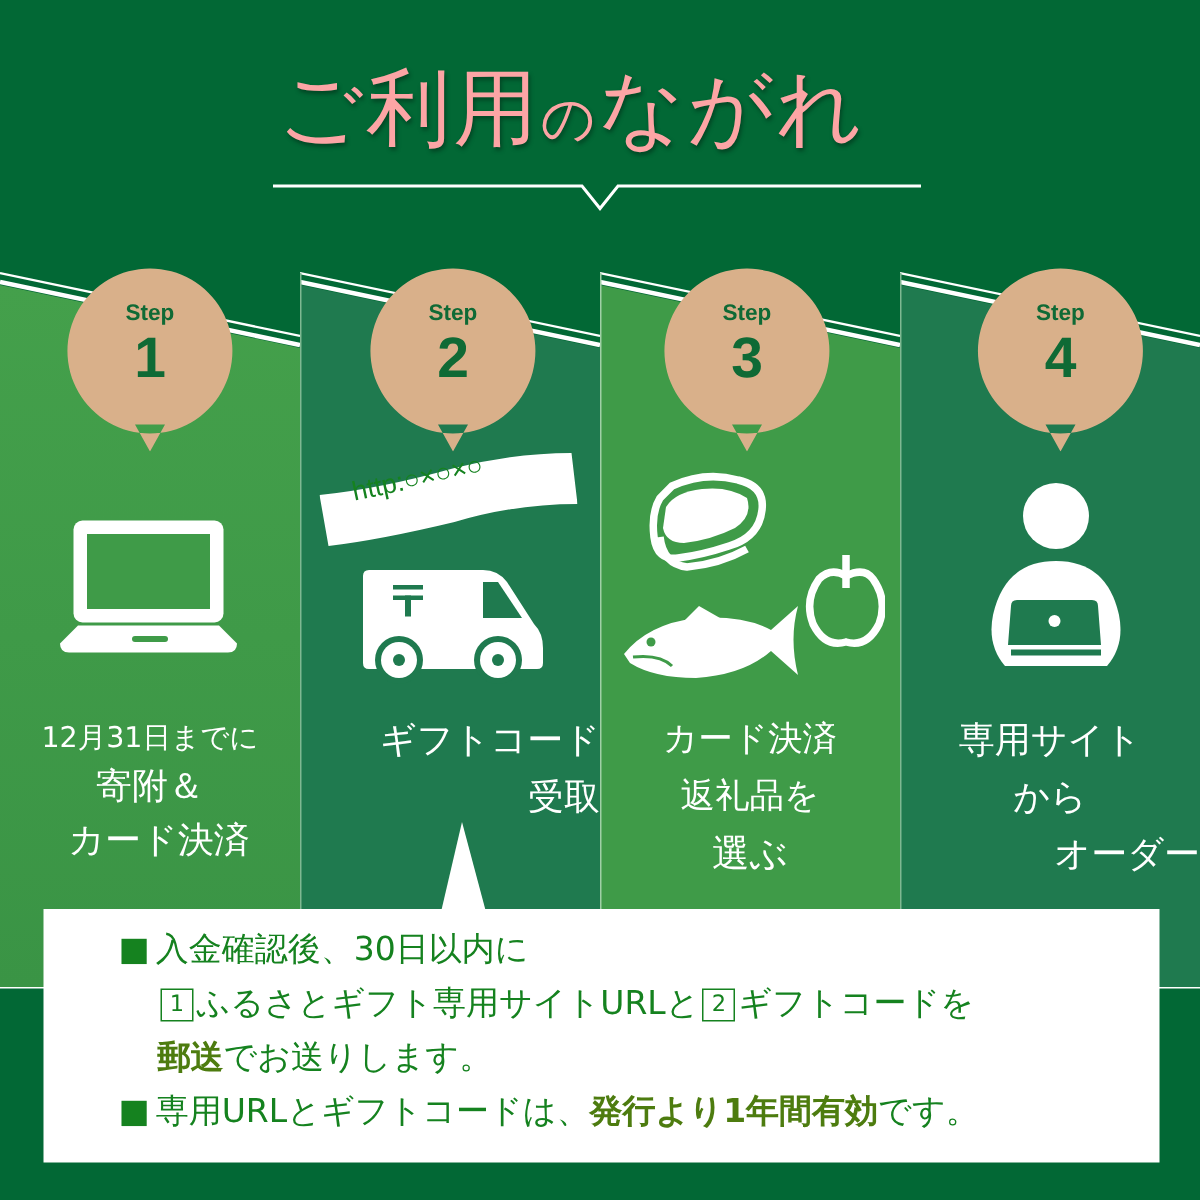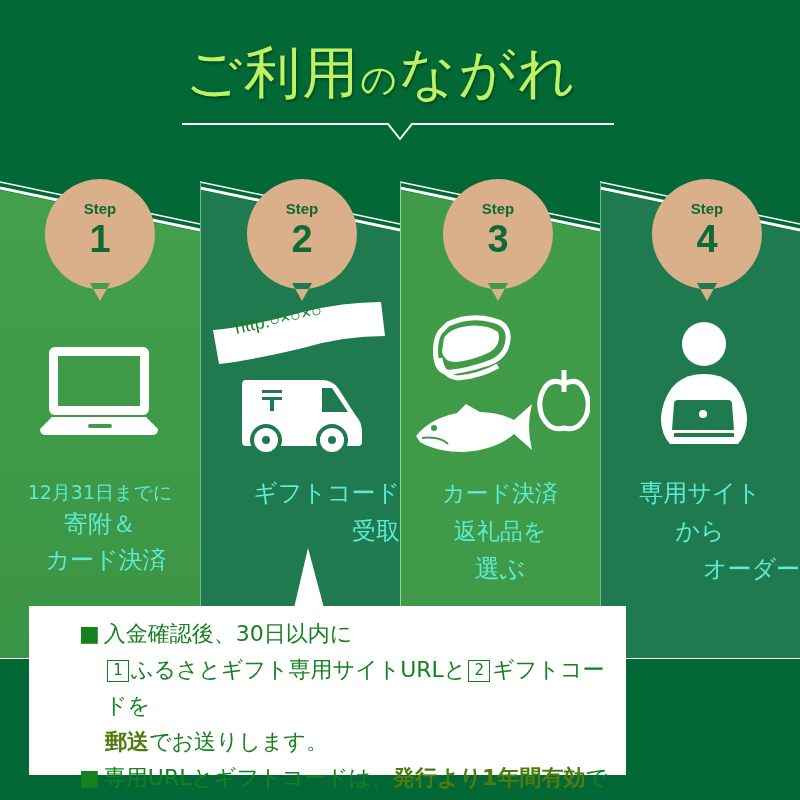--- a/index.html
+++ b/index.html
@@ -6,21 +6,21 @@
     html, body { width: 800px; height: 800px; overflow: hidden; }
     body {
       position: relative;
       background: #026835;
       font-family: "DejaVu Sans", "Liberation Sans", sans-serif;
     }
     .header-title {
       position: absolute;
       left: 0; top: 38px; width: 762px;
       text-align: center;
-      color: #bef264;
+      color: #fca5a5;
       font-family: "DejaVu Serif", "Liberation Serif", serif;
       font-size: 56px;
       letter-spacing: 2px;
       text-shadow: 1px 2px 3px rgba(0,0,0,0.35);
       line-height: 70px;
     }
     .header-title .small { font-size: 36px; }
     .header-rule {
       position: absolute;
       left: 182px; top: 113px;
@@ -51,28 +51,28 @@
       position: absolute; top: 41px; left: 0; width: 114px;
       text-align: center;
       font-family: "Liberation Sans", sans-serif;
       font-weight: bold; font-size: 38px;
       color: #0f6a35;
     }
     .panel-text {
       position: absolute;
       left: 0; width: 200px;
       text-align: center;
-      color: #5eead4;
+      color: #ffffff;
     }
     .panel-text div { white-space: nowrap; }
     .icon { position: absolute; }
     .notice {
       position: absolute;
       left: 29px; top: 606px;
-      width: 597px; height: 169px;
+      width: 744px; height: 169px;
       background: #ffffff;
     }
     .notice-lines {
       position: absolute;
       left: 50px; top: 10px;
       font-size: 22px;
       color: #15821f;
       line-height: 36px;
     }
     .notice-lines .red { color: #4d7c0f; font-weight: bold; }

